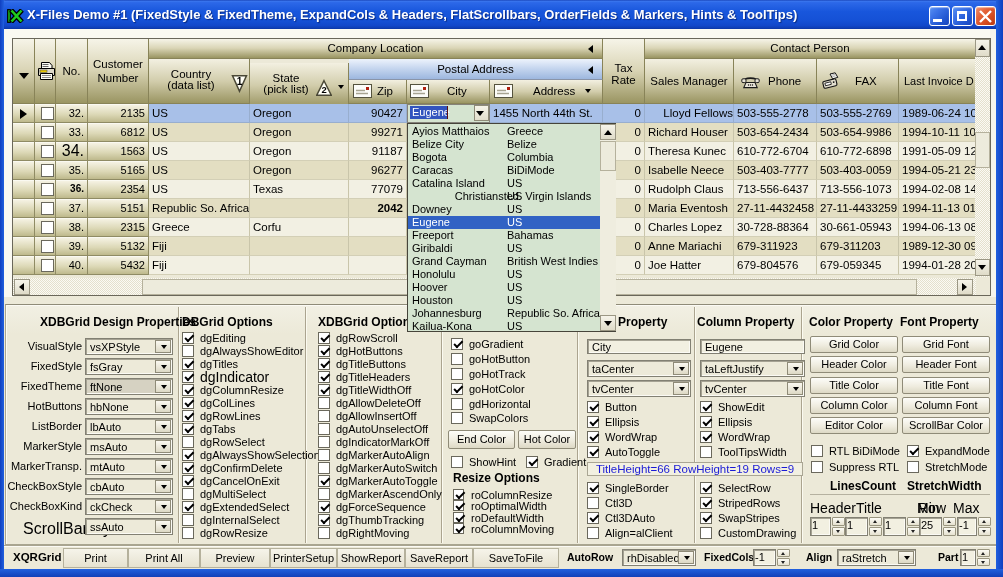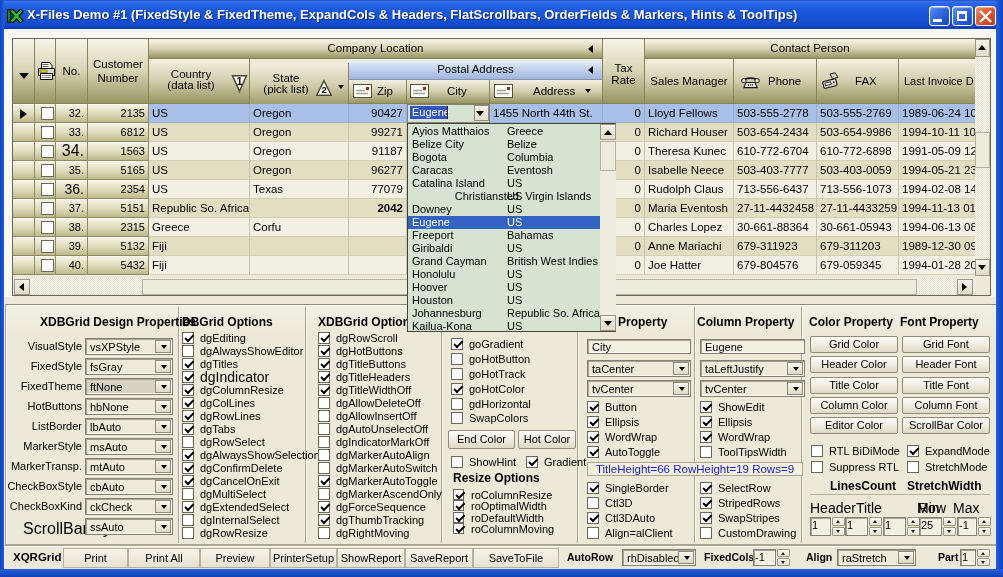--- a/index.html
+++ b/index.html
@@ -152,21 +152,21 @@
 <div class="c ct sel" style="left:250px;top:104px;width:99px;height:19px;line-height:18px;">Oregon</div>
 <div class="c rt sel" style="left:349px;top:104px;width:58px;height:19px;line-height:18px;">90427</div>
 <div class="c sel" style="left:407px;top:104px;width:83px;height:19px;line-height:18px;"></div>
 <div style="left:407px;top:104px;width:83px;height:19px;background:#D5E4D0;border:1px solid #85827A;z-index:3;"></div>
 <div style="left:410px;top:106px;width:37px;height:13px;background:#3254BE;z-index:4;font-size:11px;line-height:13px;color:#FFF;padding-left:2px;">Eugene</div>
 <div style="left:447px;top:106px;width:1px;height:13px;background:#5A1010;z-index:5;"></div>
 <div style="left:474px;top:105px;width:15px;height:16px;background:linear-gradient(180deg,#F6F3E8,#E2DECC);border:1px solid #8F8B78;z-index:4;"></div>
 <div style="left:476px;top:111px;width:0px;height:0px;border-left:4.5px solid transparent;border-right:4.5px solid transparent;border-top:5px solid #000;z-index:5;"></div>
 <div class="c ct sel" style="left:490px;top:104px;width:113px;height:19px;line-height:18px;">1455 North 44th St.</div>
 <div class="c rt sel" style="left:603px;top:104px;width:42px;height:19px;line-height:18px;">0</div>
-<div class="c ct sel" style="left:645px;top:104px;width:89px;height:19px;line-height:18px;">Lloyd Fellows</div>
+<div class="c ct sel" style="left:645px;top:104px;width:89px;height:19px;line-height:18px;text-align:right;">Lloyd Fellows</div>
 <div class="c ct sel" style="left:734px;top:104px;width:83px;height:19px;line-height:18px;">503-555-2778</div>
 <div class="c ct sel" style="left:817px;top:104px;width:82px;height:19px;line-height:18px;">503-555-2769</div>
 <div class="c ct sel" style="left:899px;top:104px;width:77px;height:19px;line-height:18px;">1989-06-24 10:</div>
 <div class="fxr" style="left:13px;top:123px;width:22px;height:19px;"></div>
 <div class="fxr" style="left:35px;top:123px;width:21px;height:19px;"></div>
 <div class="cb" style="left:41px;top:126px;width:13px;height:13px;z-index:3;"></div>
 <div class="fxr rt" style="left:56px;top:123px;width:32px;height:19px;line-height:18px;font-size:11px;">33.</div>
 <div class="fxr rt" style="left:88px;top:123px;width:61px;height:19px;line-height:18px;font-size:11px;">6812</div>
 <div class="c ct s1" style="left:149px;top:123px;width:101px;height:19px;line-height:18px;">US</div>
 <div class="c ct s1" style="left:250px;top:123px;width:99px;height:19px;line-height:18px;">Oregon</div>
@@ -204,21 +204,21 @@
 <div class="c ct s1" style="left:407px;top:161px;width:83px;height:19px;line-height:18px;"></div>
 <div class="c ct s1" style="left:490px;top:161px;width:113px;height:19px;line-height:18px;"></div>
 <div class="c rt s1" style="left:603px;top:161px;width:42px;height:19px;line-height:18px;">0</div>
 <div class="c ct s1" style="left:645px;top:161px;width:89px;height:19px;line-height:18px;">Isabelle Neece</div>
 <div class="c ct s1" style="left:734px;top:161px;width:83px;height:19px;line-height:18px;">503-403-7777</div>
 <div class="c ct s1" style="left:817px;top:161px;width:82px;height:19px;line-height:18px;">503-403-0059</div>
 <div class="c ct s1" style="left:899px;top:161px;width:77px;height:19px;line-height:18px;">1994-05-21 23:</div>
 <div class="fxr" style="left:13px;top:180px;width:22px;height:19px;"></div>
 <div class="fxr" style="left:35px;top:180px;width:21px;height:19px;"></div>
 <div class="cb" style="left:41px;top:183px;width:13px;height:13px;z-index:3;"></div>
-<div class="fxr rt" style="left:56px;top:180px;width:32px;height:19px;line-height:18px;font-size:14px;">36.</div>
+<div class="fxr rt" style="left:56px;top:180px;width:32px;height:19px;line-height:18px;font-size:10px;font-weight:bold;">36.</div>
 <div class="fxr rt" style="left:88px;top:180px;width:61px;height:19px;line-height:18px;font-size:11px;">2354</div>
 <div class="c ct s2" style="left:149px;top:180px;width:101px;height:19px;line-height:18px;">US</div>
 <div class="c ct s2" style="left:250px;top:180px;width:99px;height:19px;line-height:18px;">Texas</div>
 <div class="c rt s2" style="left:349px;top:180px;width:58px;height:19px;line-height:18px;">77079</div>
 <div class="c ct s2" style="left:407px;top:180px;width:83px;height:19px;line-height:18px;"></div>
 <div class="c ct s2" style="left:490px;top:180px;width:113px;height:19px;line-height:18px;"></div>
 <div class="c rt s2" style="left:603px;top:180px;width:42px;height:19px;line-height:18px;">0</div>
 <div class="c ct s2" style="left:645px;top:180px;width:89px;height:19px;line-height:18px;">Rudolph Claus</div>
 <div class="c ct s2" style="left:734px;top:180px;width:83px;height:19px;line-height:18px;">713-556-6437</div>
 <div class="c ct s2" style="left:817px;top:180px;width:82px;height:19px;line-height:18px;">713-556-1073</div>
@@ -243,21 +243,21 @@
 <div class="cb" style="left:41px;top:221px;width:13px;height:13px;z-index:3;"></div>
 <div class="fxr rt" style="left:56px;top:218px;width:32px;height:19px;line-height:18px;font-size:11px;">38.</div>
 <div class="fxr rt" style="left:88px;top:218px;width:61px;height:19px;line-height:18px;font-size:11px;">2315</div>
 <div class="c ct s2" style="left:149px;top:218px;width:101px;height:19px;line-height:18px;">Greece</div>
 <div class="c ct s2" style="left:250px;top:218px;width:99px;height:19px;line-height:18px;">Corfu</div>
 <div class="c rt s2" style="left:349px;top:218px;width:58px;height:19px;line-height:18px;"></div>
 <div class="c ct s2" style="left:407px;top:218px;width:83px;height:19px;line-height:18px;"></div>
 <div class="c ct s2" style="left:490px;top:218px;width:113px;height:19px;line-height:18px;"></div>
 <div class="c rt s2" style="left:603px;top:218px;width:42px;height:19px;line-height:18px;">0</div>
 <div class="c ct s2" style="left:645px;top:218px;width:89px;height:19px;line-height:18px;">Charles Lopez</div>
-<div class="c ct s2" style="left:734px;top:218px;width:83px;height:19px;line-height:18px;">30-661-88364</div>
+<div class="c ct s2" style="left:734px;top:218px;width:83px;height:19px;line-height:18px;">30-728-88364</div>
 <div class="c ct s2" style="left:817px;top:218px;width:82px;height:19px;line-height:18px;">30-661-05943</div>
 <div class="c ct s2" style="left:899px;top:218px;width:77px;height:19px;line-height:18px;">1994-06-13 08:</div>
 <div class="fxr" style="left:13px;top:237px;width:22px;height:19px;"></div>
 <div class="fxr" style="left:35px;top:237px;width:21px;height:19px;"></div>
 <div class="cb" style="left:41px;top:240px;width:13px;height:13px;z-index:3;"></div>
 <div class="fxr rt" style="left:56px;top:237px;width:32px;height:19px;line-height:18px;font-size:11px;">39.</div>
 <div class="fxr rt" style="left:88px;top:237px;width:61px;height:19px;line-height:18px;font-size:11px;">5132</div>
 <div class="c ct s1" style="left:149px;top:237px;width:101px;height:19px;line-height:18px;">Fiji</div>
 <div class="c ct s1" style="left:250px;top:237px;width:99px;height:19px;line-height:18px;"></div>
 <div class="c rt s1" style="left:349px;top:237px;width:58px;height:19px;line-height:18px;"></div>
@@ -296,21 +296,21 @@
 <div class="sbtn" style="left:975px;top:259px;width:15px;height:17px;"></div>
 <div style="left:978px;top:265px;width:0px;height:0px;border-left:4px solid transparent;border-right:4px solid transparent;border-top:5px solid #000;z-index:3;"></div>
 <div style="left:407px;top:123px;width:209px;height:209px;background:#D5E4D0;border:1px solid #46443A;z-index:10;position:absolute;">
     <div class="li" style="left:1px;top:1px;width:95px;height:13px;line-height:13px;color:#000;z-index:2;">Ayios Matthaios</div>
     <div class="li" style="left:96px;top:1px;width:96px;height:13px;line-height:13px;color:#000;z-index:2;">Greece</div>
     <div class="li" style="left:1px;top:14px;width:95px;height:13px;line-height:13px;color:#000;z-index:2;">Belize City</div>
     <div class="li" style="left:96px;top:14px;width:96px;height:13px;line-height:13px;color:#000;z-index:2;">Belize</div>
     <div class="li" style="left:1px;top:27px;width:95px;height:13px;line-height:13px;color:#000;z-index:2;">Bogota</div>
     <div class="li" style="left:96px;top:27px;width:96px;height:13px;line-height:13px;color:#000;z-index:2;">Columbia</div>
     <div class="li" style="left:1px;top:40px;width:95px;height:13px;line-height:13px;color:#000;z-index:2;">Caracas</div>
-    <div class="li" style="left:96px;top:40px;width:96px;height:13px;line-height:13px;color:#000;z-index:2;">Eventosh</div>
+    <div class="li" style="left:96px;top:40px;width:96px;height:13px;line-height:13px;color:#000;z-index:2;">BiDiMode</div>
     <div class="li" style="left:1px;top:53px;width:95px;height:13px;line-height:13px;color:#000;z-index:2;">Catalina Island</div>
     <div class="li" style="left:96px;top:53px;width:96px;height:13px;line-height:13px;color:#000;z-index:2;">US</div>
     <div class="li" style="left:16px;top:66px;width:95px;height:13px;line-height:13px;color:#000;z-index:2;text-align:right;">Christiansted</div>
     <div class="li" style="left:96px;top:66px;width:96px;height:13px;line-height:13px;color:#000;z-index:2;">US Virgin Islands</div>
     <div class="li" style="left:1px;top:79px;width:95px;height:13px;line-height:13px;color:#000;z-index:2;">Downey</div>
     <div class="li" style="left:96px;top:79px;width:96px;height:13px;line-height:13px;color:#000;z-index:2;">US</div>
     <div style="position:absolute;left:0px;top:92px;width:192px;height:13px;background:#3162C4;z-index:1;"></div>
     <div class="li" style="left:1px;top:92px;width:95px;height:13px;line-height:13px;color:#FFF;z-index:2;">Eugene</div>
     <div class="li" style="left:96px;top:92px;width:96px;height:13px;line-height:13px;color:#FFF;z-index:2;">US</div>
     <div class="li" style="left:1px;top:105px;width:95px;height:13px;line-height:13px;color:#000;z-index:2;">Freeport</div>

